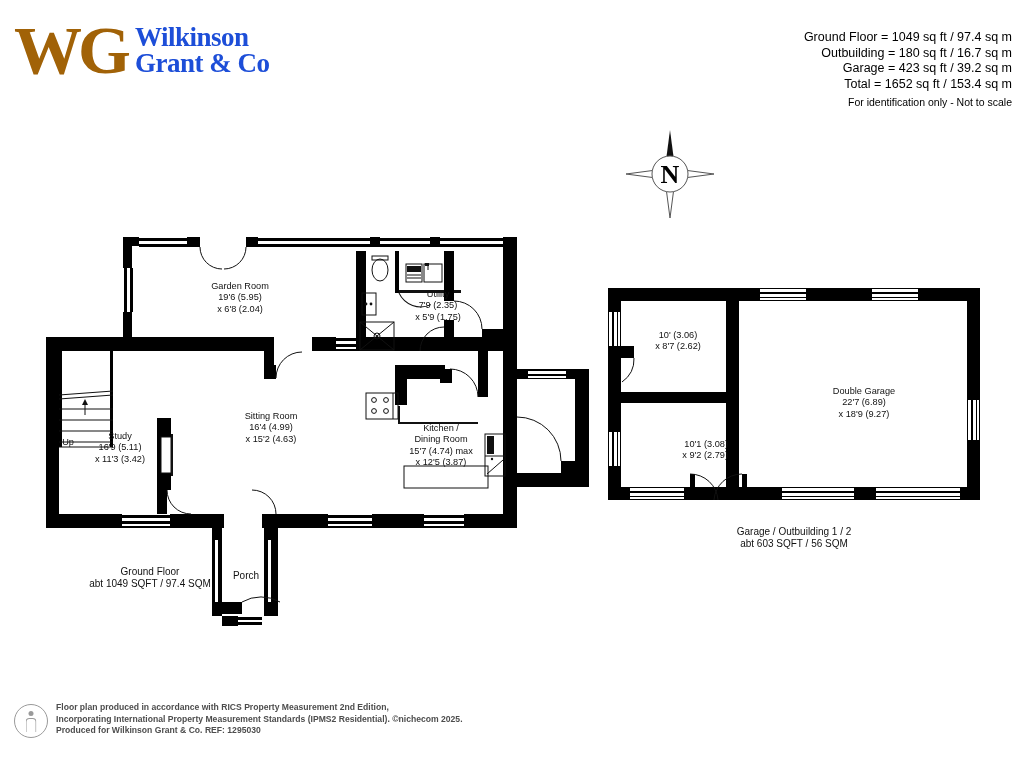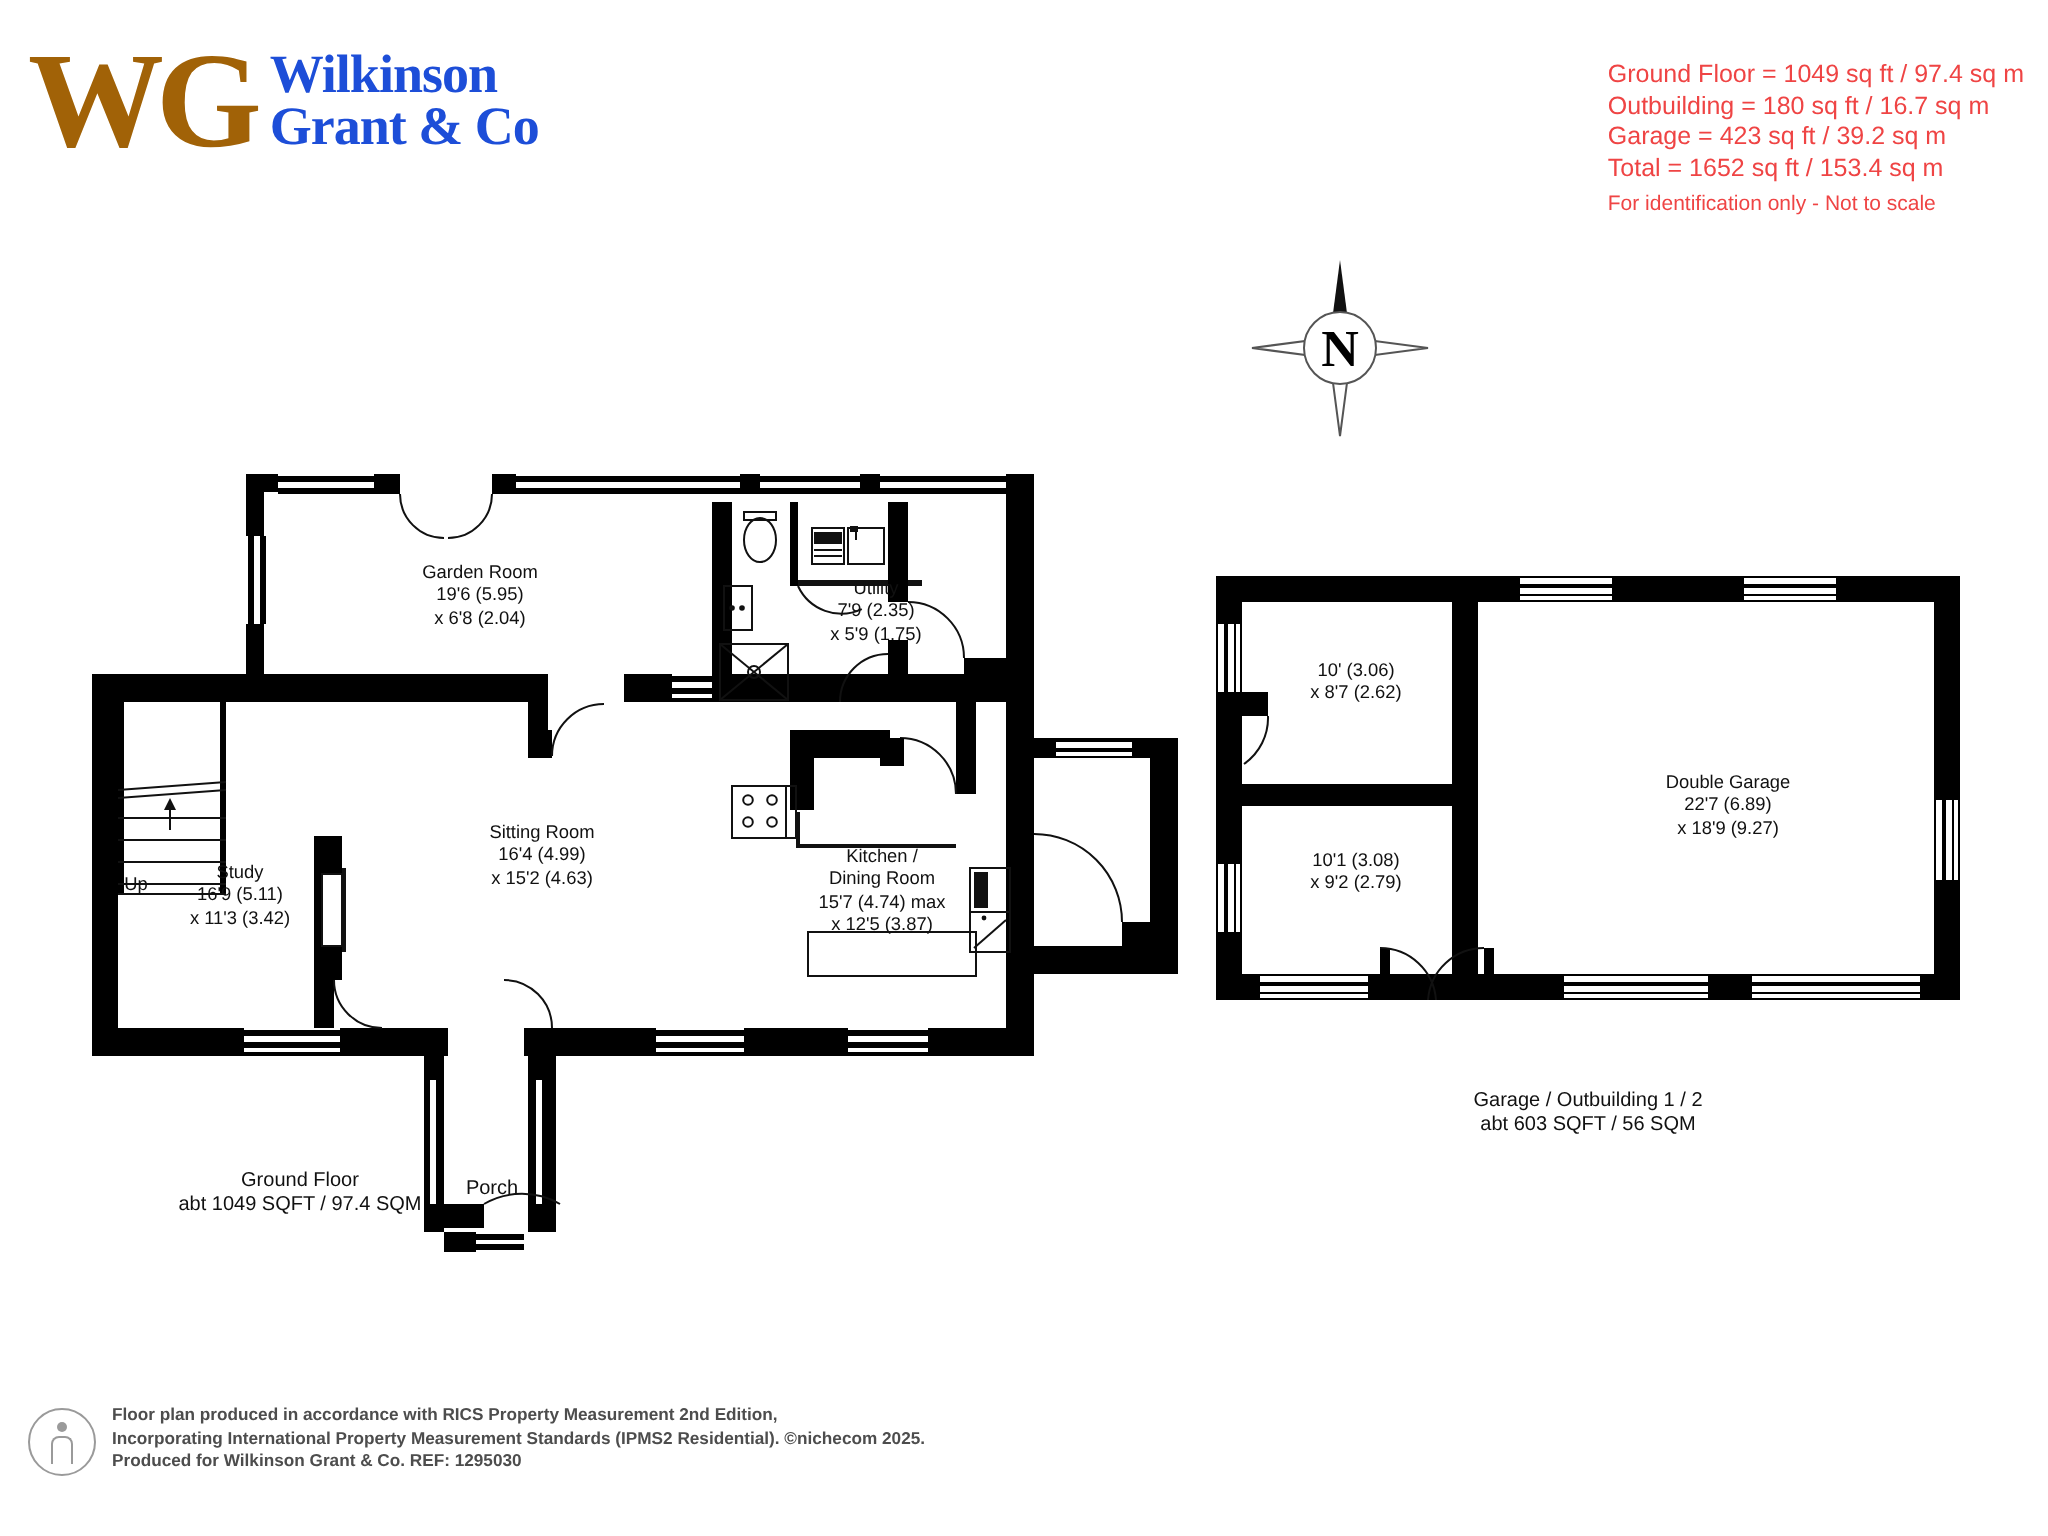--- a/index.html
+++ b/index.html
@@ -20,22 +20,22 @@
   .logo-words{
     margin-left:8px;
     font-family:"Liberation Serif", serif;
     font-weight:bold;color:#1d4ed8;
     font-size:27px;line-height:26px;letter-spacing:-0.5px;
   }
   .logo-words div{white-space:nowrap;}
 
   
   .areas{
-    position:absolute;right:12px;top:30px;text-align:left;
-    font-size:12.5px;line-height:15.5px;color:#ef4444;
+    position:absolute;right:12px;top:30px;text-align:right;
+    font-size:12.5px;line-height:15.5px;color:#000000;
   }
   .areas .note{font-size:10.5px;margin-top:3px;}
 
   
   .compass{position:absolute;left:622px;top:126px;width:96px;height:96px;}
 
   
   .footer{position:absolute;left:14px;top:702px;display:flex;align-items:flex-start;font-weight:bold;}
   .footer-badge{
     width:32px;height:32px;border:1px solid #9a9a9a;border-radius:50%;
@@ -53,21 +53,21 @@
   .footer-text{
     margin-left:8px;font-size:8.6px;line-height:11.6px;color:#4d4d4d;
     white-space:nowrap;
   }
 
   
   .plan{position:absolute;left:0;top:0;width:1024px;height:768px;}
 
   
   .lbl{position:absolute;text-align:center;font-size:9.2px;line-height:11.3px;color:#111;white-space:nowrap;}
-  .lbl.t10{font-size:10px;line-height:12px;margin-top:19px;}
+  .lbl.t10{font-size:10px;line-height:12px;}
 </style>
 </head>
 <body>
 
 <div class="page">
 
   <div class="logo">
     <div class="logo-wg">WG</div>
     <div class="logo-words">
       <div>Wilkinson</div>
@@ -357,21 +357,21 @@
   <div class="lbl t10" style="left:55px;top:566px;width:190px;">
     <div>Ground Floor</div>
     <div>abt 1049 SQFT / 97.4 SQM</div>
   </div>
 
   <div class="lbl" style="left:628px;top:330px;width:100px;">
     <div>10' (3.06)</div>
     <div>x 8'7 (2.62)</div>
   </div>
 
-  <div class="lbl" style="left:628px;top:425px;width:100px;">
+  <div class="lbl" style="left:628px;top:439px;width:100px;text-align:right;">
     <div>10'1 (3.08)</div>
     <div>x 9'2 (2.79)</div>
   </div>
 
   <div class="lbl" style="left:804px;top:386px;width:120px;">
     <div>Double Garage</div>
     <div>22'7 (6.89)</div>
     <div>x 18'9 (9.27)</div>
   </div>
 

